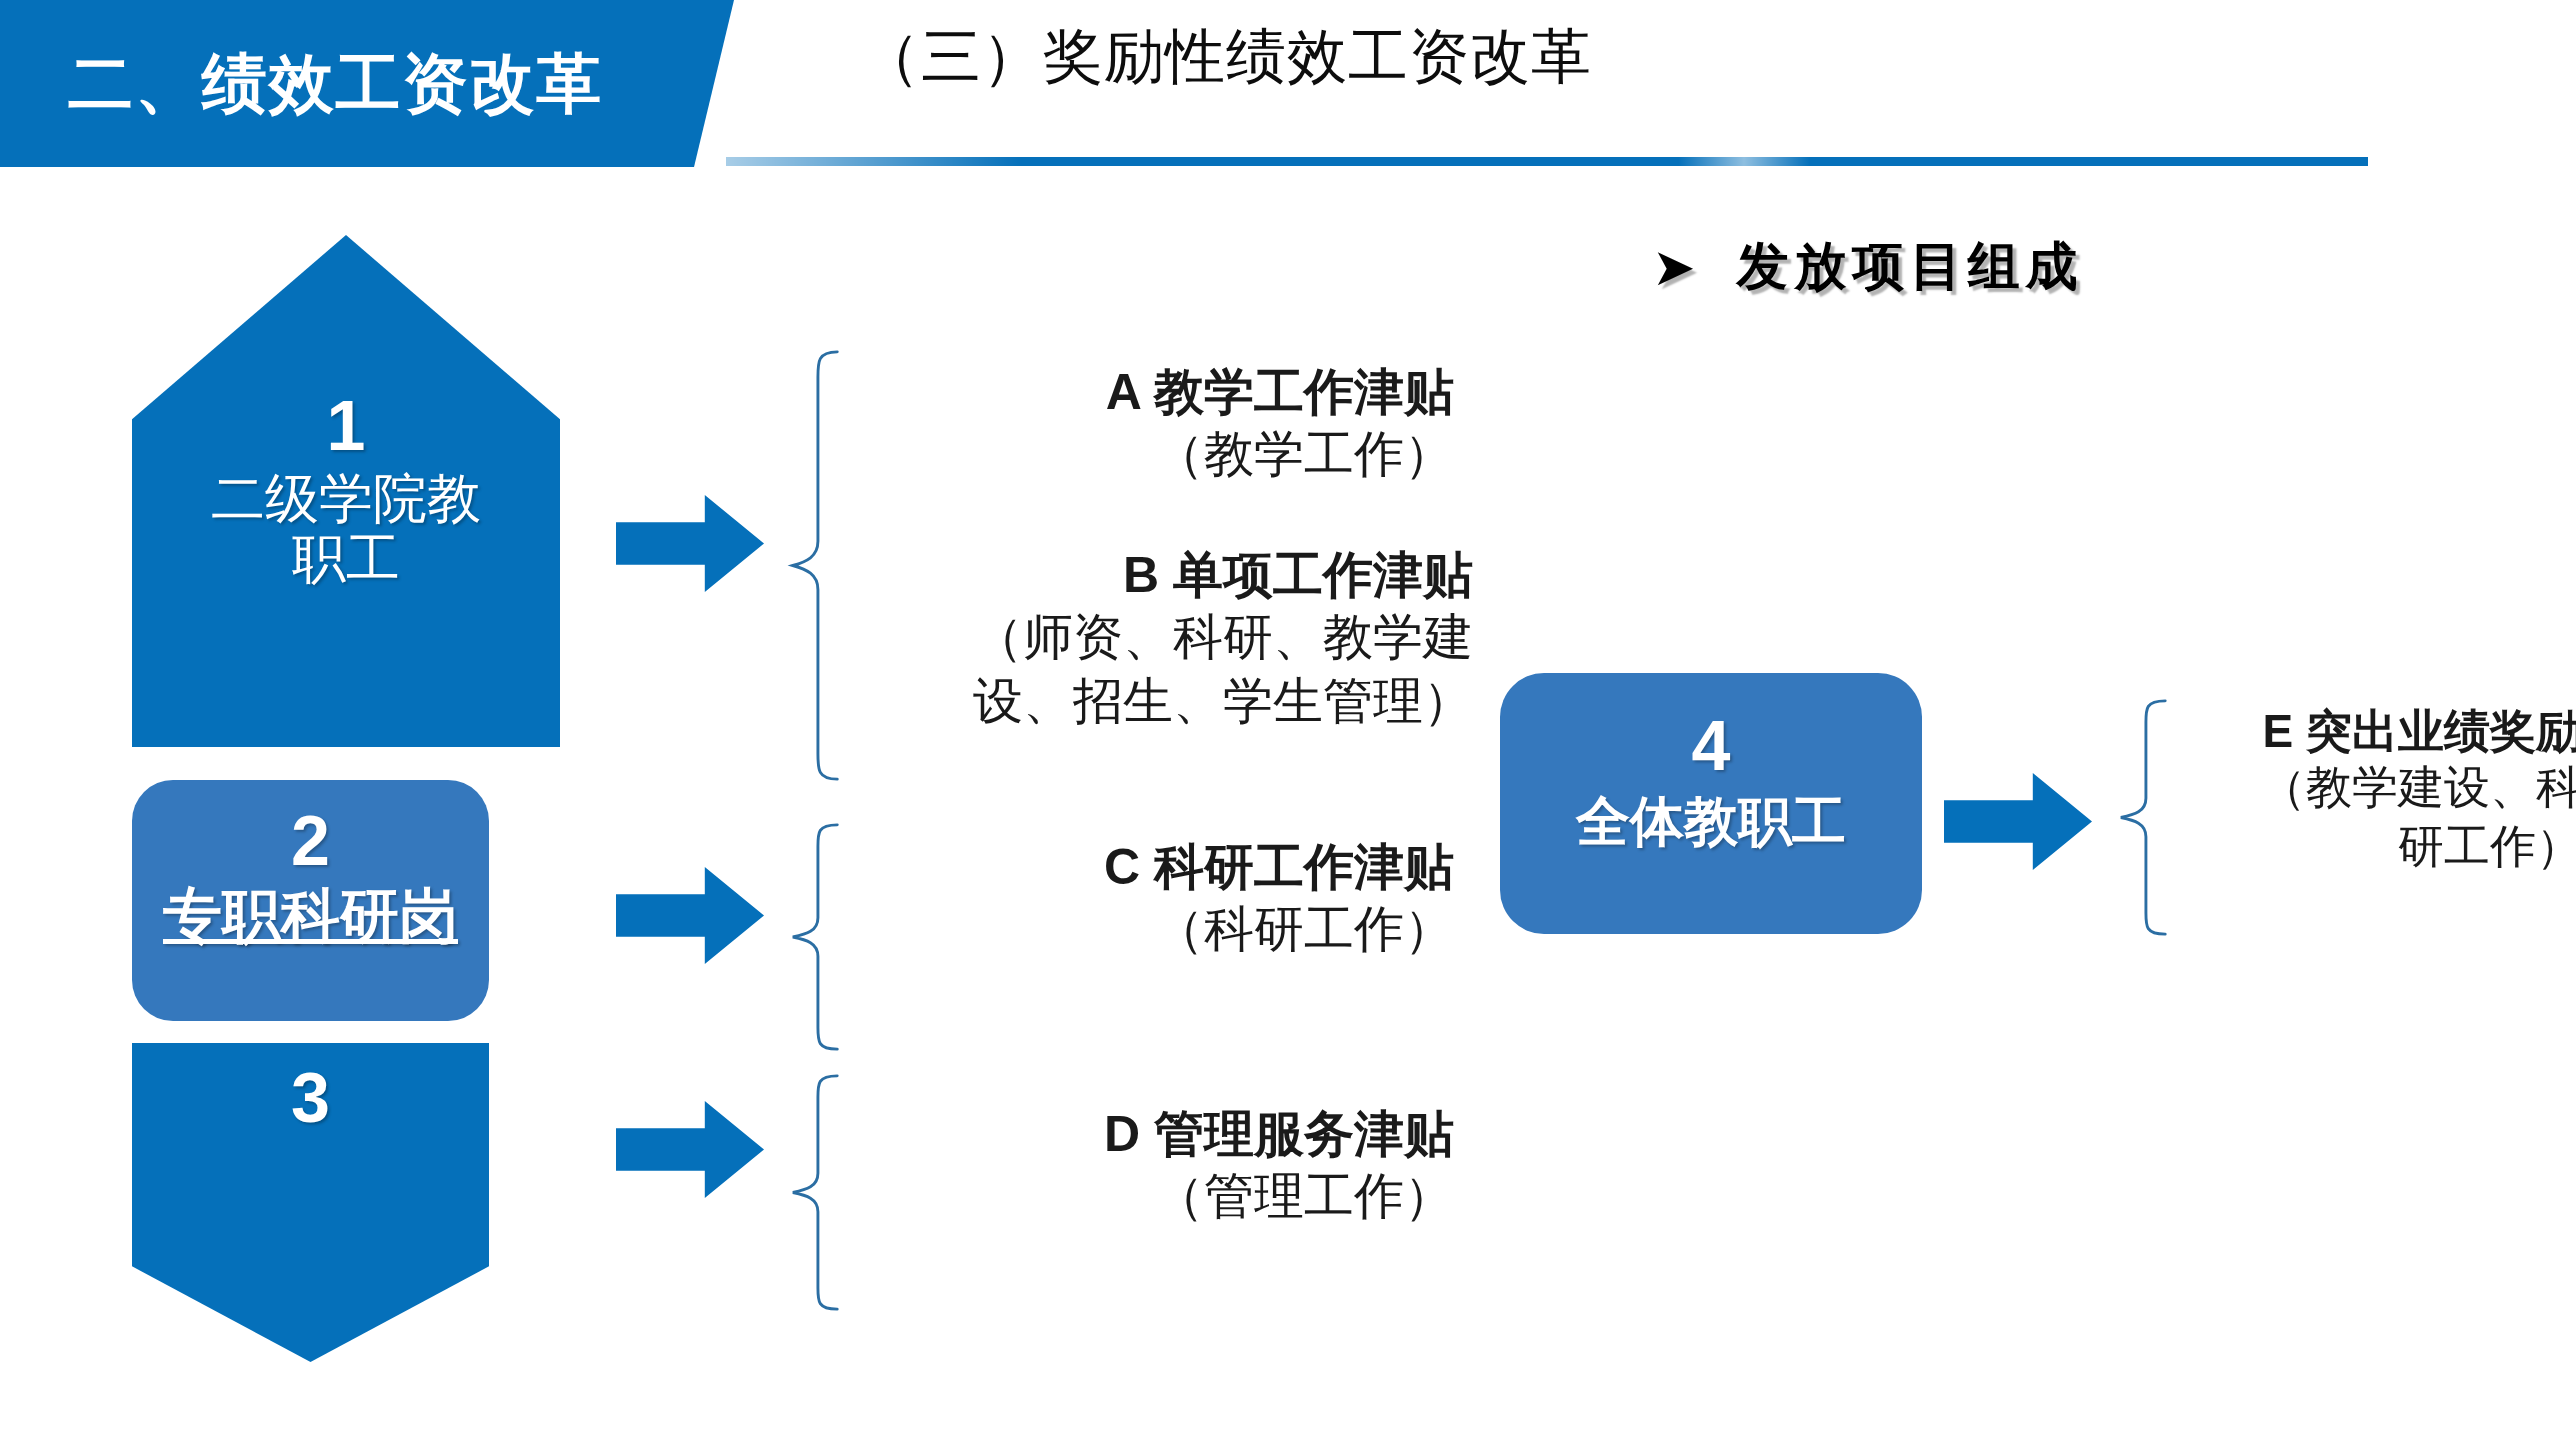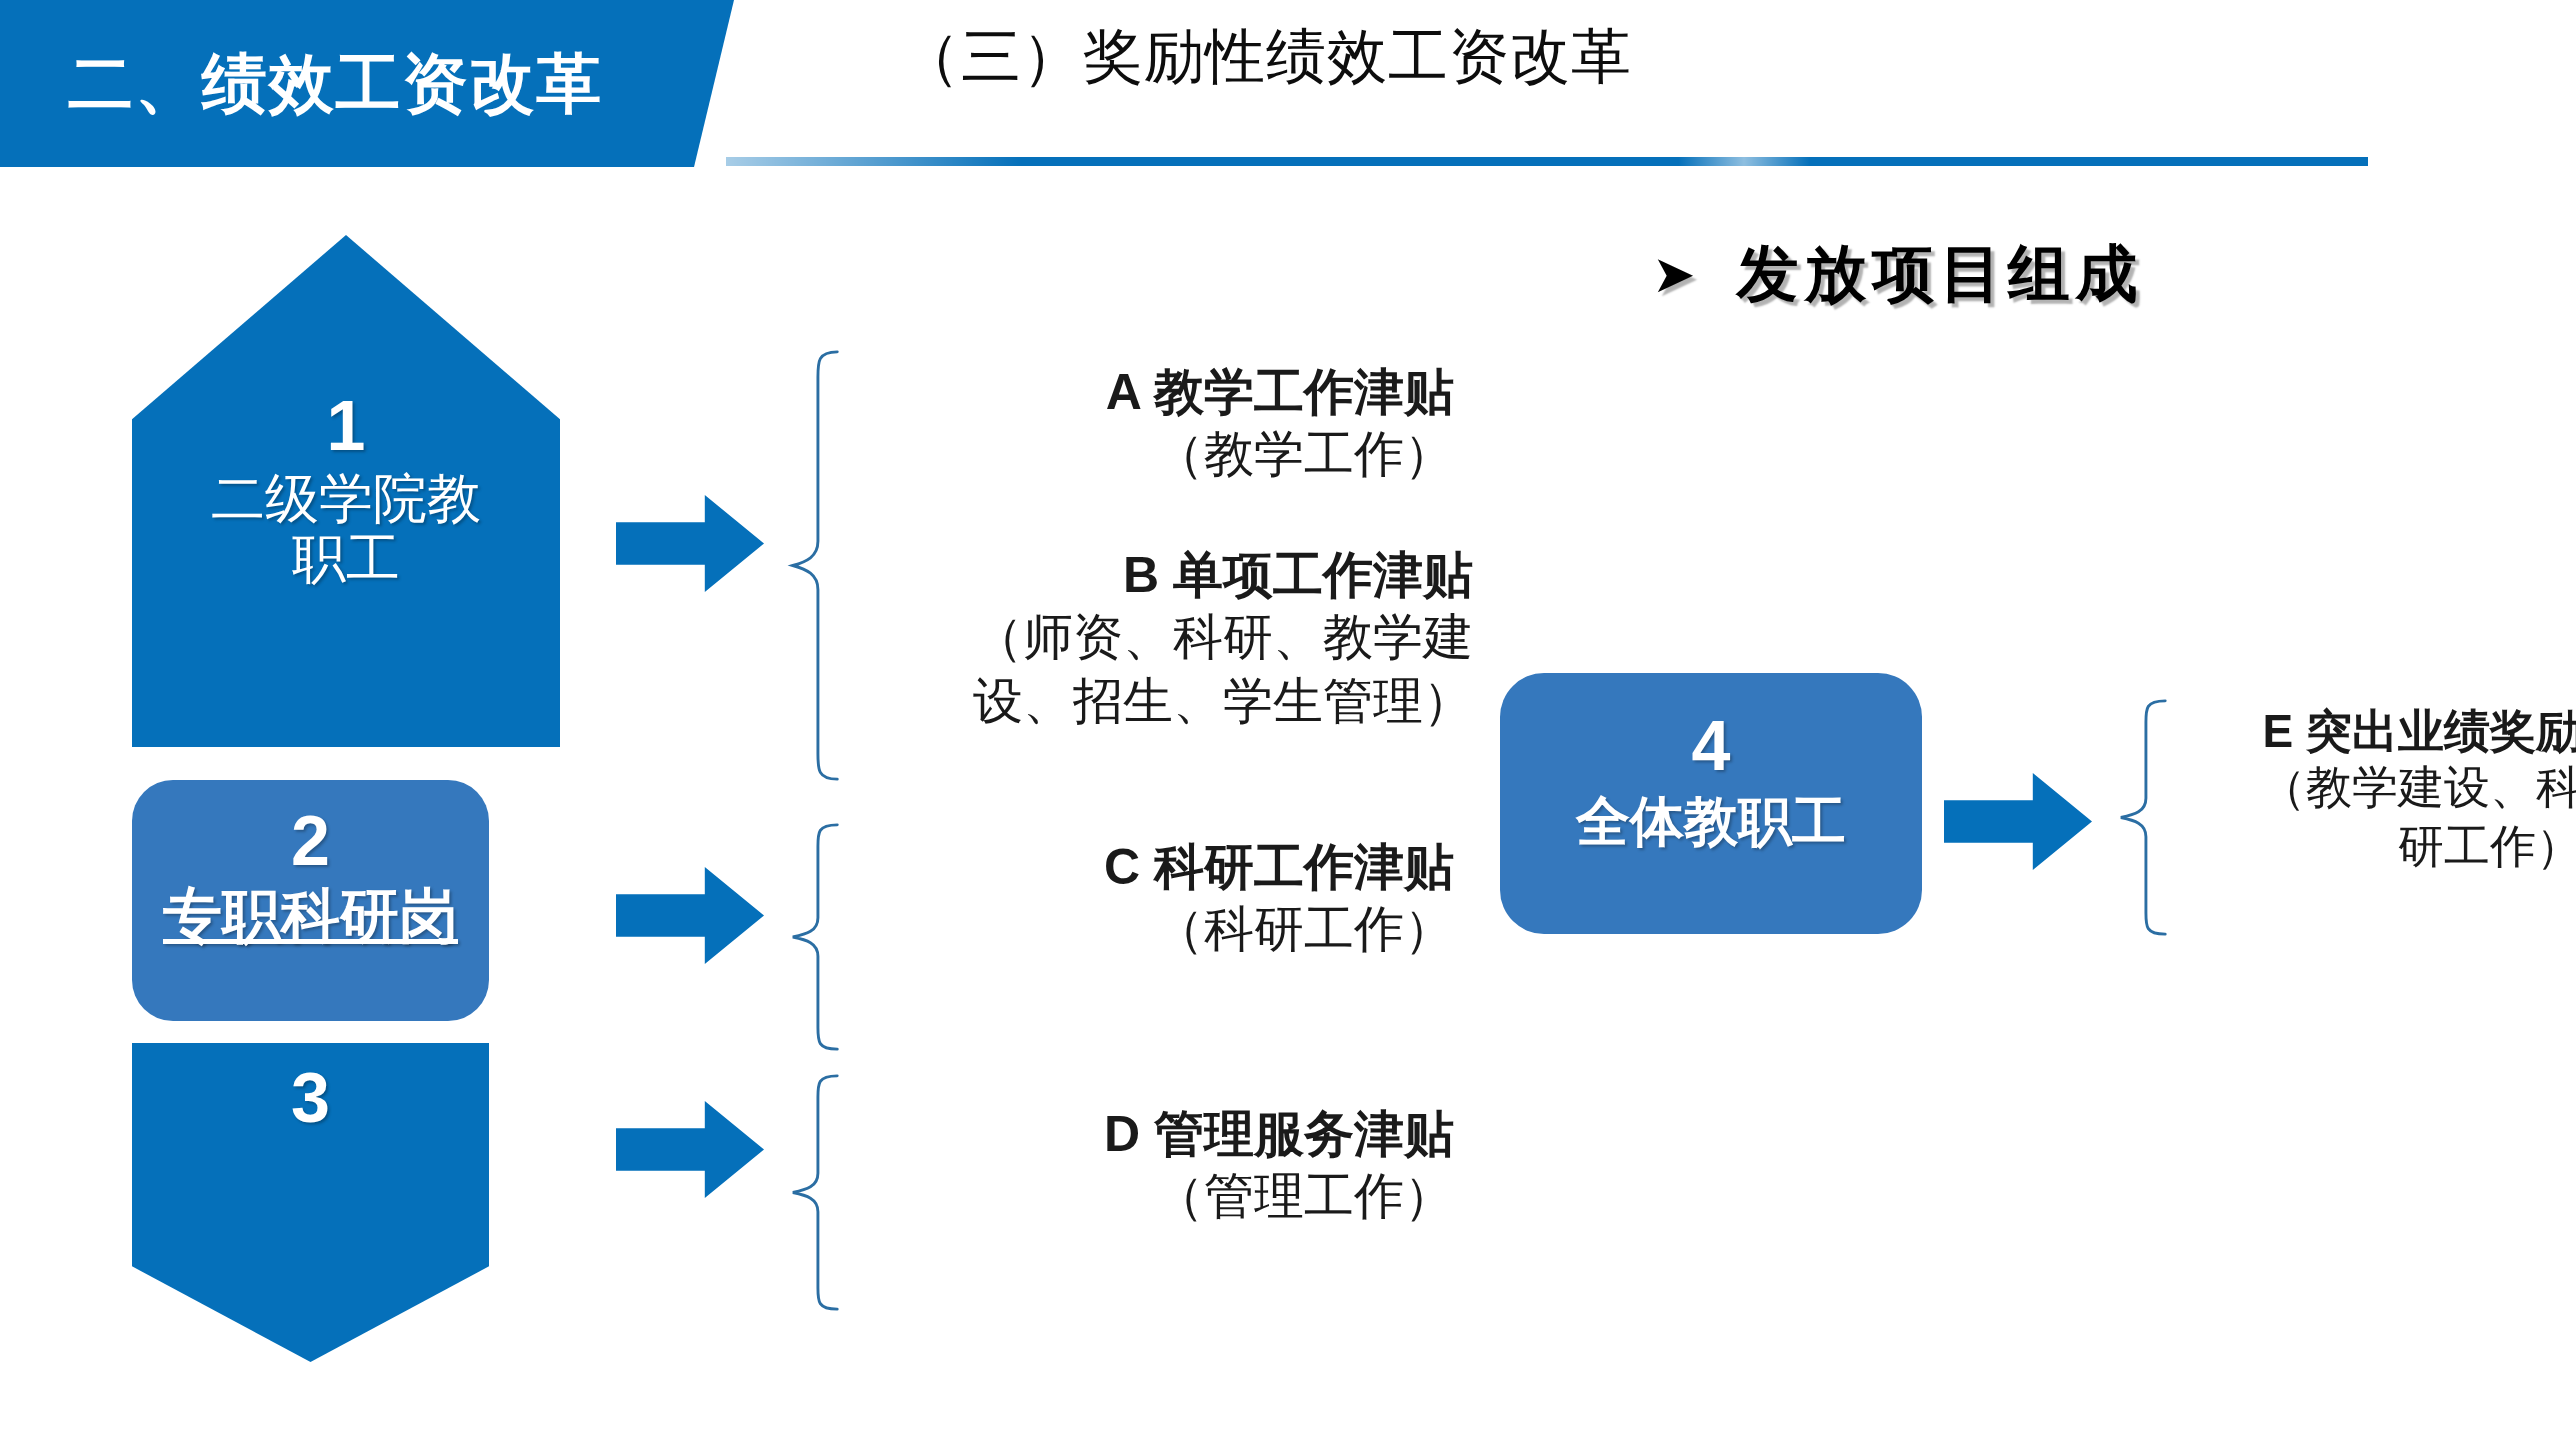--- a/index.html
+++ b/index.html
@@ -45,21 +45,20 @@
   }
   .header-title {
     position: absolute;
     left: 860px;
     top: 17.4px;
     font-size: 60px;
     font-weight: 400;
     color: #0d0d0d;
     white-space: nowrap;
     letter-spacing: 1px;
-    margin-left: 40px;
   }
   .header-rule {
     position: absolute;
     left: 726px;
     top: 157px;
     width: 1642px;
     height: 8.7px;
     background: #0570ba;
     z-index: 2;
   }
@@ -206,21 +205,21 @@
     align-items: center;
     gap: 41px;
     color: #000000;
     text-shadow: 3.9px 3.9px 1.9px rgba(0,0,0,0.30);
   }
   .bullet-heading .arrow-glyph {
     font-size: 52px;
     line-height: 1;
   }
   .bullet-heading .heading-text {
-    font-size: 62px;
+    font-size: 52px;
     font-weight: 700;
     letter-spacing: 5.8px;
     white-space: nowrap;
   }
 </style>
 </head>
 <body>
 
 <div id="slide">
 

